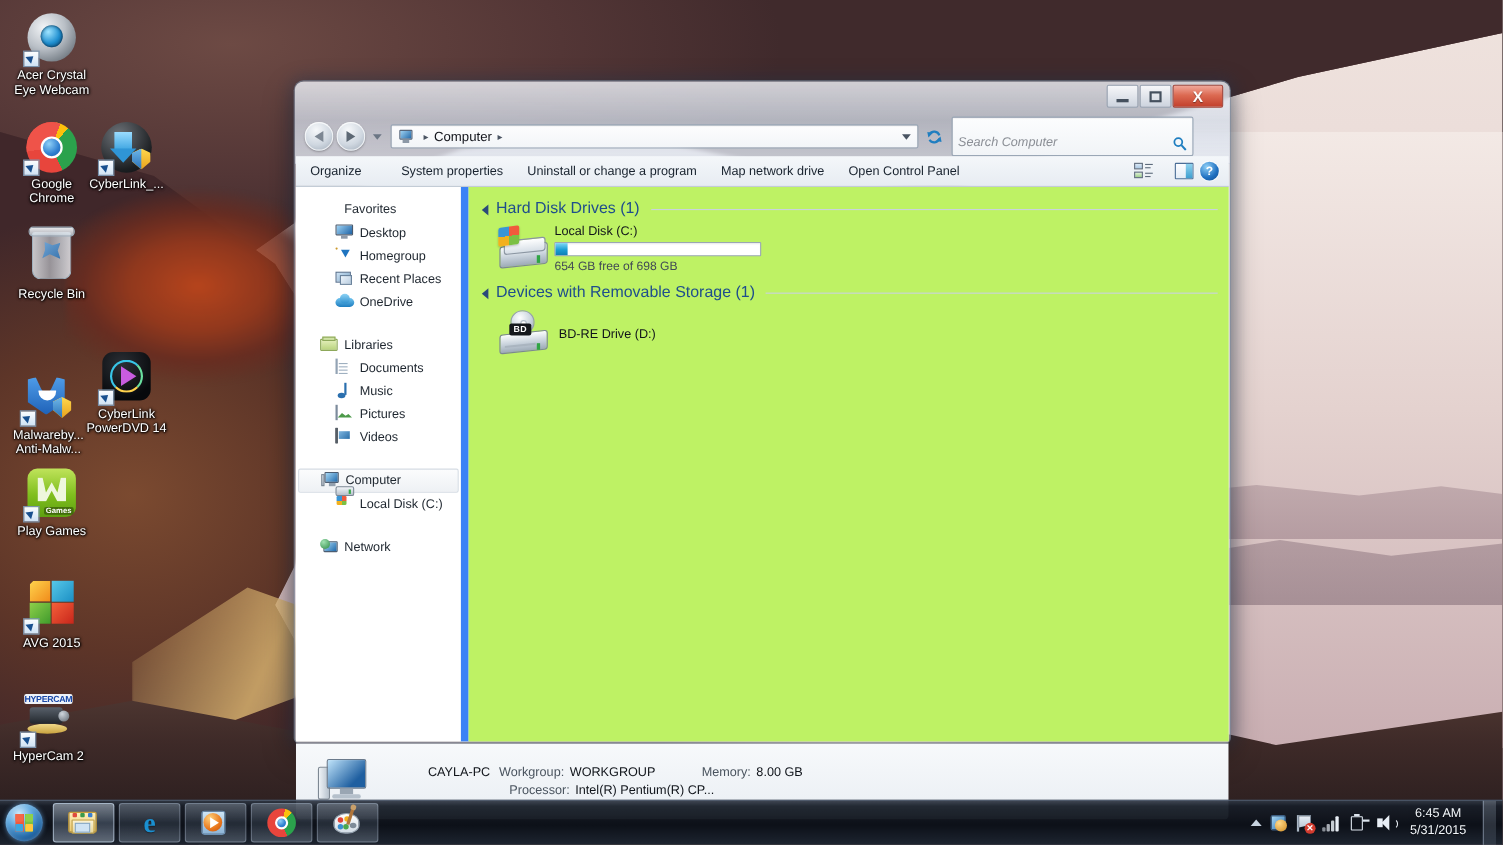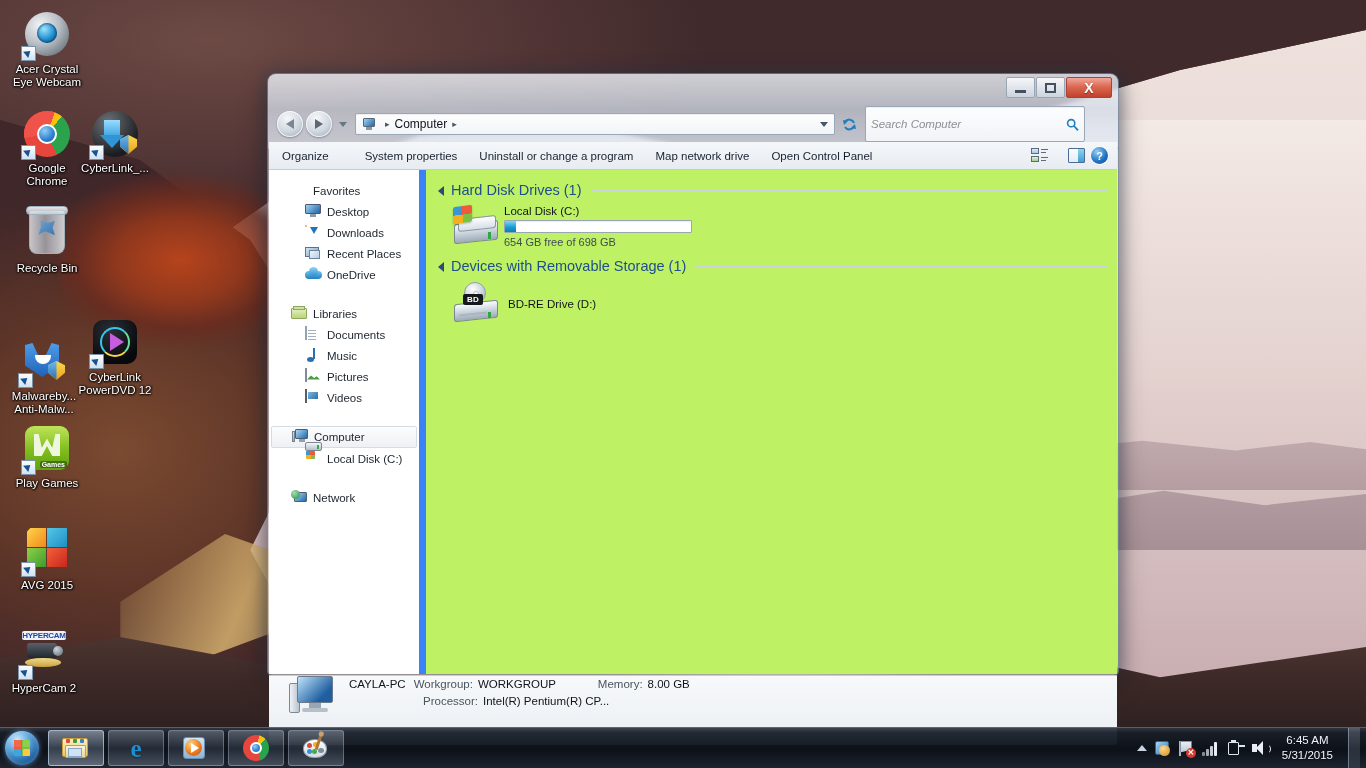--- a/index.html
+++ b/index.html
@@ -297,21 +297,21 @@
   .addr-caret{margin-left:auto;margin-right:6px;width:0;height:0;border-left:4px solid transparent;border-right:4px solid transparent;border-top:5px solid #4a5563;}
   .refresh-btn{
     margin-left:4px;width:20px;height:20px;display:flex;align-items:center;justify-content:center;
     cursor:default;
   }
   .refresh-btn svg{display:block;}
   .searchbox{
     margin-left:6px;width:220px;height:22px;box-sizing:border-box;
     background:linear-gradient(to bottom,#fcfdfe,#f1f4f7);
     border:1px solid #9aa7b6;border-radius:2px;
-    display:flex;align-items:center;padding:17px 5px;
+    display:flex;align-items:flex-start;padding:17px 5px;
     box-shadow:inset 0 1px 1px rgba(0,0,0,.06);
   }
   .searchbox .ph{font-size:11.5px;font-style:italic;color:#8b8f96;flex:1;}
 
   
   .toolbar{
     position:absolute;left:1px;top:68px;width:848px;height:28px;
     background:linear-gradient(to bottom,#f4f7fa,#e7ecf2);
     border-bottom:1px solid #c3ccd6;
     display:flex;align-items:center;box-sizing:border-box;
@@ -472,22 +472,23 @@
   }
   .bar-inner{
     height:100%;background:linear-gradient(to bottom,#64c8ef,#1a9ed4 55%,#0e7fb4);
   }
   .drive-free{font-size:11px;color:#414a55;margin-top:3px;}
   .drive-row.optical{align-items:center;margin-top:8px;}
   .drive-row.optical .drive-name{margin:0 0 0 4px;}
   .detailspane{
     position:absolute;left:1px;top:601px;width:848px;height:70px;
     background:linear-gradient(to bottom,#f7f9fb,#e9eef3);
-    border-top:1px solid #c5cdd7;display:flex;padding-left:20px;box-sizing:border-box;
+    border-top:1px solid #c5cdd7;display:flex;align-items:center;padding-left:20px;box-sizing:border-box;
     border-radius:0 0 4px 4px;
+    gap:40px;
   }
   .pcbig{width:48px;height:42px;position:relative;margin-right:12px;flex:none;}
   .pcbig .mon{
     position:absolute;left:8px;top:0;width:36px;height:27px;border-radius:2px;
     background:linear-gradient(135deg,#bfe3fa,#1f5fa0 75%);
     border:1px solid #6a7a8c;box-sizing:border-box;
   }
   .pcbig .monstand{position:absolute;left:20px;top:27px;width:12px;height:5px;background:#9aa6b3;}
   .pcbig .monbase{position:absolute;left:13px;top:32px;width:26px;height:4px;border-radius:3px;background:#b5c0cb;}
   .pcbig .tower{
@@ -680,21 +681,21 @@
       </div>
       <div class="label" style="white-space: pre-line;">Malwareby...
 Anti-Malw...</div>
     </div>
     <div class="desk-icon" style="left: 76px; top: 318px;">
       <div class="glyph">
         <div class="ic-pdvd"></div>
         <span class="shortcut-arrow"></span>
       </div>
       <div class="label" style="white-space: pre-line;">CyberLink
-PowerDVD 12</div>
+PowerDVD 14</div>
     </div>
     <div class="desk-icon" style="left: 8px; top: 424px;">
       <div class="glyph">
         <div class="ic-games">
           <span class="gbadge">Games</span>
         </div>
         <span class="shortcut-arrow"></span>
       </div>
       <div class="label" style="white-space: pre-line;">Play Games</div>
     </div>
@@ -813,21 +814,21 @@
           <div class="nav-item root">
             <span class="ni-ic"><span class="i-star"></span></span>
             <span>Favorites</span>
           </div>
           <div class="nav-item child">
             <span class="ni-ic"><span class="i-desktop"></span></span>
             <span>Desktop</span>
           </div>
           <div class="nav-item child">
             <span class="ni-ic"><span class="i-dl"><span class="fold"></span><span class="arr"></span></span></span>
-            <span>Downloads</span>
+            <span>Homegroup</span>
           </div>
           <div class="nav-item child">
             <span class="ni-ic"><span class="i-recent"></span></span>
             <span>Recent Places</span>
           </div>
           <div class="nav-item child">
             <span class="ni-ic"><span class="i-cloud"></span></span>
             <span>OneDrive</span>
           </div>
           <div class="nav-spacer"></div>

